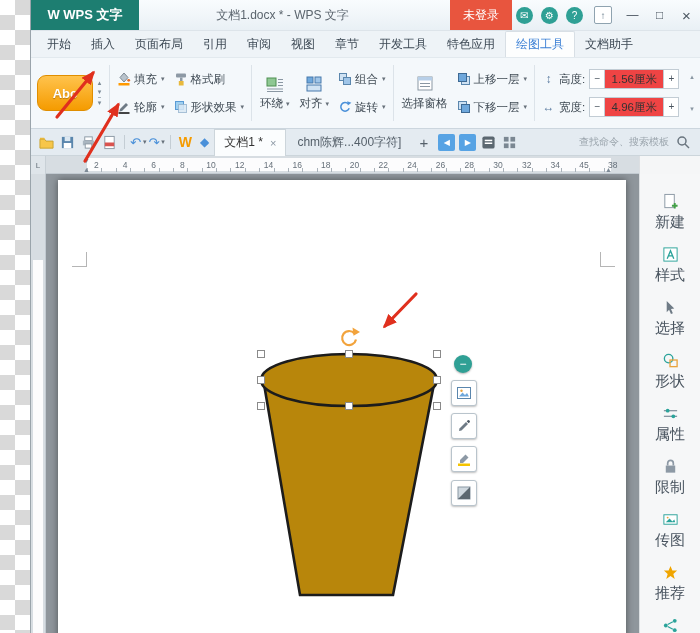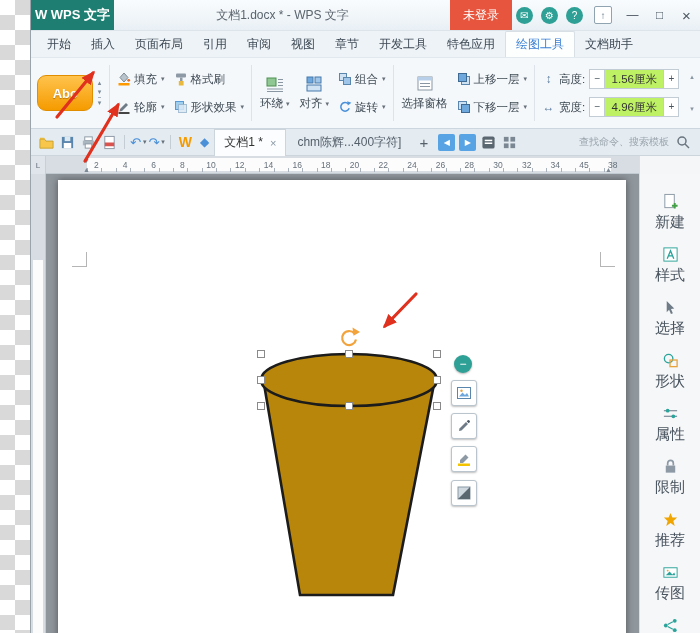--- a/index.html
+++ b/index.html
@@ -8,21 +8,21 @@
   
   .checker{position:absolute;left:0;top:0;width:30px;height:633px;
     background:conic-gradient(#d9d9d9 25%,#ffffff 0 50%,#d9d9d9 0 75%,#ffffff 0);
     background-size:30px 30px;}
   
   .app{position:absolute;left:30px;top:0;right:0;bottom:0;display:flex;flex-direction:column;
        background:#eef3f7;border-left:1px solid #9aa4ab;}
   
   .titlebar{height:30px;flex:none;background:linear-gradient(#f9fcfe,#e9f0f5);
             display:flex;align-items:center;position:relative;border-bottom:1px solid #dde4ea;}
-  .logo{width:83px;height:30px;background:#1d7e71;color:#fff;font-weight:bold;font-size:13px;
+  .logo{width:108px;height:30px;background:#1d7e71;color:#fff;font-weight:bold;font-size:13px;
         display:flex;align-items:center;justify-content:center;flex:none;}
   .doc-title{position:absolute;left:100px;right:266px;text-align:center;font-size:12px;color:#5a646d;
              pointer-events:none;white-space:nowrap;overflow:hidden;}
   .tb-right{margin-left:auto;display:flex;align-items:center;height:100%;}
   .login{background:#e8553e;color:#fff;font-size:12px;height:100%;display:flex;align-items:center;
          padding:0 13px;flex:none;cursor:default;}
   .circ{width:17px;height:17px;border-radius:50%;background:#2fa095;color:#fff;font-size:10px;
         display:flex;align-items:center;justify-content:center;margin:0 4px;}
   .boxic{width:16px;height:16px;border:1px solid #8fa3b0;color:#5b7282;font-size:10px;border-radius:2px;
          display:flex;align-items:center;justify-content:center;margin:0 7px;background:#fff;}
@@ -52,21 +52,21 @@
   .rbig{display:flex;flex-direction:column;align-items:center;justify-content:center;gap:3px;
         padding:0 5px;font-size:11.5px;color:#3f4a54;white-space:nowrap;}
   .rbig .lbl{display:flex;align-items:center;gap:2px;}
   .i14{width:14px;height:14px;display:block;flex:none;}
   .i18{width:18px;height:18px;display:block;flex:none;}
   .spin{display:flex;align-items:center;gap:4px;font-size:11.5px;color:#3f4a54;}
   .dim-ic{color:#5b7ba0;font-size:12px;width:13px;text-align:center;}
   .spin-box{display:flex;align-items:center;}
   .spin-btn{border:1px solid #c2ccd4;background:#fff;font-size:10px;width:16px;height:20px;padding:0;
             color:#4a5560;line-height:1;}
-  .spin-val{border-top:1px solid #c2ccd4;border-bottom:1px solid #c2ccd4;background:#bef264;height:18px;
+  .spin-val{border-top:1px solid #c2ccd4;border-bottom:1px solid #c2ccd4;background:#ef4444;height:18px;
             width:58px;display:flex;align-items:center;justify-content:center;font-size:11.5px;color:#333;}
   .rib-scroll{width:12px;display:flex;flex-direction:column;align-items:center;justify-content:space-around;
               color:#8a97a3;font-size:7px;margin-left:auto;}
   
   .tabbar{height:26px;flex:none;background:#e4ebf1;border-bottom:1px solid #ccd5db;display:flex;
           align-items:center;padding:0 6px;gap:2px;}
   .tb-ic{width:19px;height:19px;display:flex;align-items:center;justify-content:center;flex:none;}
   .tb-ic svg{width:15px;height:15px;display:block;}
   .uic{color:#4a90d9;font-size:13px;display:flex;align-items:center;gap:1px;}
   .tb-div{width:1px;height:14px;background:#c4cdd4;margin:0 3px;flex:none;}
@@ -529,31 +529,31 @@
       </div>
       <div class="side-item">
         <svg viewBox="0 0 18 18">
             <rect x="4" y="8" width="10" height="7.5" fill="#8d99a5"></rect>
             <path d="M6 8V5.5a3 3 0 0 1 6 0V8" fill="none" stroke="#8d99a5" stroke-width="1.8"></path>
           </svg>
         <span class="slbl">限制</span>
       </div>
       <div class="side-item">
         <svg viewBox="0 0 18 18">
-            <polygon points="9,2 11,7 16,7 12,10.5 13.5,16 9,12.8 4.5,16 6,10.5 2,7 7,7" fill="#f0a500"></polygon>
-          </svg>
-        <span class="slbl">推荐</span>
-      </div>
-      <div class="side-item">
-        <svg viewBox="0 0 18 18">
             <rect x="2" y="4" width="14" height="10" fill="#fff" stroke="#2aa39a"></rect>
             <path d="M4 12 8 8l3 3 2-2 1 3Z" fill="#2aa39a"></path>
             <circle cx="6" cy="7" r="1" fill="#e8a33d"></circle>
           </svg>
         <span class="slbl">传图</span>
+      </div>
+      <div class="side-item">
+        <svg viewBox="0 0 18 18">
+            <polygon points="9,2 11,7 16,7 12,10.5 13.5,16 9,12.8 4.5,16 6,10.5 2,7 7,7" fill="#f0a500"></polygon>
+          </svg>
+        <span class="slbl">推荐</span>
       </div>
       <div class="side-item">
         <svg viewBox="0 0 18 18">
             <circle cx="4" cy="9" r="2" fill="#2aa39a"></circle>
             <circle cx="13.5" cy="4" r="2" fill="#2aa39a"></circle>
             <circle cx="13.5" cy="14" r="2" fill="#2aa39a"></circle>
             <path d="M6 8l5.5-3M6 10l5.5 3" stroke="#2aa39a" stroke-width="1.3"></path>
           </svg>
         <span class="slbl">分享</span>
       </div>

